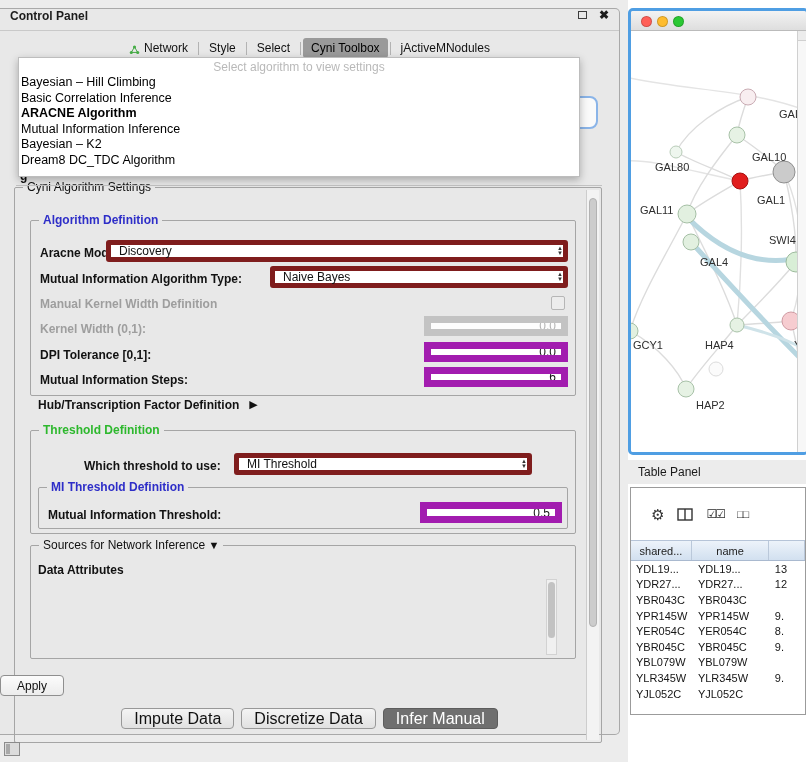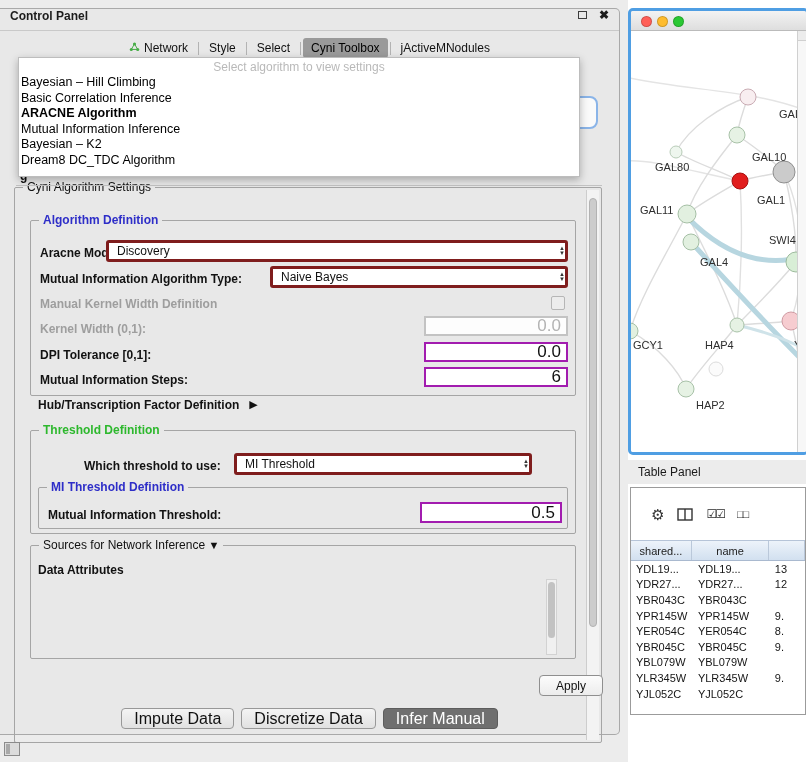--- a/index.html
+++ b/index.html
@@ -16,21 +16,21 @@
     border:1px solid #a9a9a9;border-left:none;border-radius:0 5px 5px 0}
   #cp-title{position:absolute;left:0;top:0;right:0;height:22px;display:flex;align-items:flex-start;
     padding:0 10px;font-size:12px;font-weight:bold;color:#1c1c1c;border-bottom:1px solid #c9c9c9}
   #cp-controls{margin-left:auto;display:flex;gap:12px;align-items:center}
   .float-icon{width:9px;height:8px;border:1.5px solid #3c3c3c;display:inline-block}
   .close-glyph{font-size:12px;font-weight:bold;line-height:1}
 
   
   #cp-tabs{position:absolute;top:29px;left:0;right:0;display:flex;justify-content:center;
     align-items:center;font-size:12px;color:#111;z-index:2}
-  .tab{padding:3px 8px;display:flex;align-items:flex-start;gap:4px;border-radius:3px;white-space:nowrap}
+  .tab{padding:3px 8px;display:flex;align-items:flex-end;gap:4px;border-radius:3px;white-space:nowrap}
   .tab.sel{background:#9a9a9a;color:#000000}
   .tab-sep{width:1px;height:13px;background:#b3b3b3;margin:0 2px}
   .tabicon{display:inline-flex}
 
   
   #algo-dropdown{position:absolute;left:18px;top:48px;width:562px;height:120px;background:#fff;
     border:1px solid #bdbdbd;box-shadow:0 3px 8px rgba(0,0,0,.28);z-index:30}
   #dd-prompt{height:16px;line-height:16px;text-align:center;color:#b9b9b9;font-size:12px;margin-top:1px}
   .dd-item{height:15.5px;line-height:15.5px;padding-left:2px;font-size:12.5px;color:#000;white-space:nowrap}
   .dd-item.bold{font-weight:bold}
@@ -45,39 +45,39 @@
   .group{position:absolute;border:1px solid #a5a5a5;border-radius:2px}
   .gtitle{position:absolute;top:-8px;left:8px;background:#e8e8e8;padding:0 4px;font-size:12px;white-space:nowrap}
   .t-blue{color:var(--tblue);font-weight:bold}
   .t-green{color:var(--tgreen);font-weight:bold}
   #settings-box{left:14px;top:178px;width:588px;height:556px}
   #settings-scroll{position:absolute;right:2px;top:2px;bottom:2px;width:13px;background:#f3f3f3;border-left:1px solid #cdcdcd}
   #settings-thumb{position:absolute;left:2px;right:2px;top:8px;height:78%;background:#ccc;border:1px solid #b2b2b2;border-radius:6px}
 
   .lbl{position:absolute;font-size:12px;font-weight:bold;color:#121212;white-space:nowrap}
   .lbl.dis{color:#9e9e9e}
-  .combo{position:absolute;height:22px;background:#fff;border:3px solid #7f1d1d;border-radius:3px;
+  .combo{position:absolute;height:22px;background:#fff;border:5px solid #7f1d1d;border-radius:3px;
     display:flex;align-items:center;padding:0 0 0 8px;font-size:12px;color:#111}
   .combo .arrows{margin-left:auto;display:flex;flex-direction:column;align-items:center;
     font-size:6px;line-height:5px;color:#333;padding-left:6px}
-  .field{position:absolute;height:20px;border:2px solid #a21caf;background:#fff;font-size:17px;
+  .field{position:absolute;height:20px;border:7px solid #a21caf;background:#fff;font-size:12px;
     text-align:right;padding:0 5px;font-family:inherit;color:#111;outline:none}
   .field.dis{border-color:#c3c3c3;color:#b3b3b3;background:#fdfdfd}
   .cbox{position:absolute;width:14px;height:14px;border:1px solid #b6b6b6;background:#ececec;border-radius:2px}
   #hub-row{position:absolute;left:38px;top:389px;display:flex;gap:10px}
   .disc-arrow{font-size:11px;color:#111}
 
   
   #attr-list{position:absolute;left:44px;top:570px;width:502px;height:76px;background:#fff;overflow:hidden}
   .attr-item{height:18px;line-height:18px;padding-left:6px;background:var(--sel);color:#fff;font-size:11.5px;white-space:nowrap}
   #attr-scroll{position:absolute;left:546px;top:570px;width:11px;height:76px;background:#f0f0f0;border:1px solid #d2d2d2}
   #attr-thumb{position:absolute;left:1px;right:1px;top:2px;height:56px;background:#c2c2c2;border-radius:5px}
 
   
-  #apply-row{position:absolute;left:0;right:16px;top:666px;display:flex;justify-content:flex-end}
+  #apply-row{position:absolute;left:0;right:16px;top:666px;display:flex;justify-content:flex-start}
   .btn{height:21px;padding:0 16px;border:1px solid #8f8f8f;border-radius:4px;
     background:linear-gradient(#fcfcfc,#ececec);font-size:12px;display:flex;align-items:center;color:#111}
   #bottom-tabs{position:absolute;left:0;right:0;top:699px;display:flex;justify-content:center;gap:7px}
   .btab{height:21px;padding:0 12px;border:1px solid #989898;border-radius:4px;
     background:linear-gradient(#f4f4f4,#e1e1e1);font-size:16px;display:flex;align-items:center;color:#111;white-space:nowrap}
   .btab.sel{background:#6f6f6f;border-color:#5d5d5d;color:#fff}
 
   
   #net-window{position:absolute;left:628px;top:8px;width:181px;height:447px;border:3px solid var(--accent);
     border-radius:5px;background:#e8e8e8;overflow:hidden}

